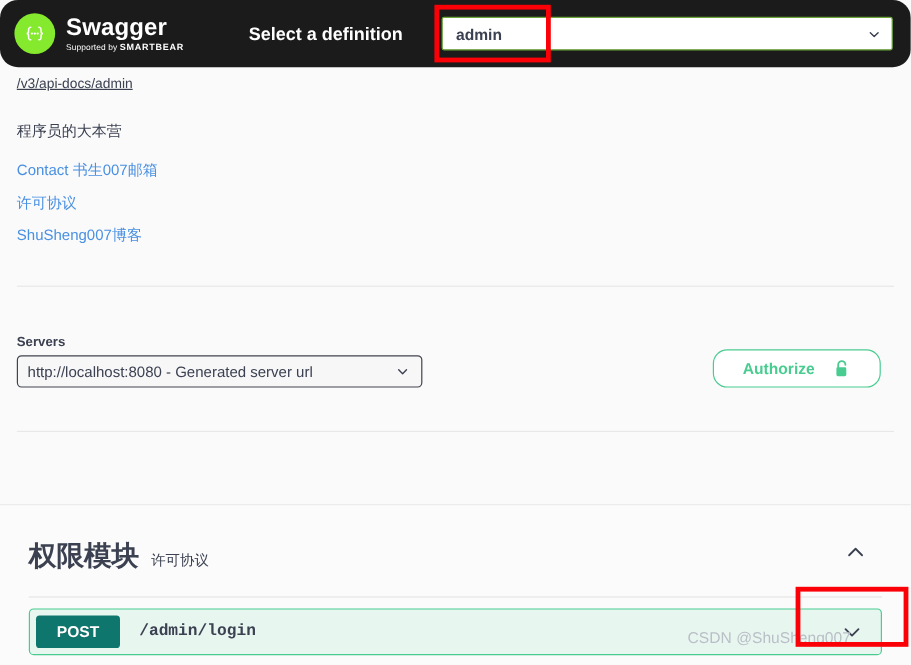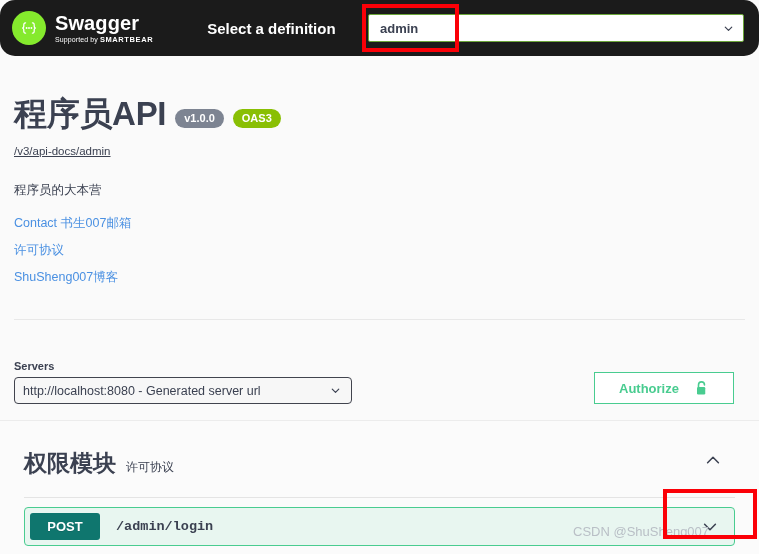--- a/index.html
+++ b/index.html
@@ -177,21 +177,21 @@
   .server-select .value {
     font-size: 12.5px;
     font-weight: 400;
     color: #3b4151;
     white-space: nowrap;
   }
   .auth-btn {
     width: 140px;
     height: 32px;
     border: 1px solid #49cc90;
-    border-radius: 0;
+    border-radius: 12px;
     background: #ffffff;
     display: flex;
     align-items: center;
     justify-content: center;
     gap: 15px;
     box-sizing: border-box;
     margin-right: 11px;
   }
   .auth-btn .label {
     font-size: 13px;
@@ -333,25 +333,20 @@
   <div class="def-select">
     <span class="value">admin</span>
     <svg class="chev" viewBox="0 0 20 20">
       <polyline points="5,8 10,13 15,8" fill="none" stroke="#3b4151" stroke-width="1.8" stroke-linecap="round" stroke-linejoin="round"></polyline>
     </svg>
   </div>
 </div>
 
 <div class="content">
 
-  <div class="title-row">
-    <span class="api-title">程序员API</span>
-    <span class="badge badge-version">v1.0.0</span>
-    <span class="badge badge-oas">OAS3</span>
-  </div>
 
   <div class="api-url">/v3/api-docs/admin</div>
 
   <div class="api-desc">程序员的大本营</div>
 
   <div class="link-list">
     <a href="#">Contact 书生007邮箱</a>
     <a href="#">许可协议</a>
     <a href="#">ShuSheng007博客</a>
   </div>

